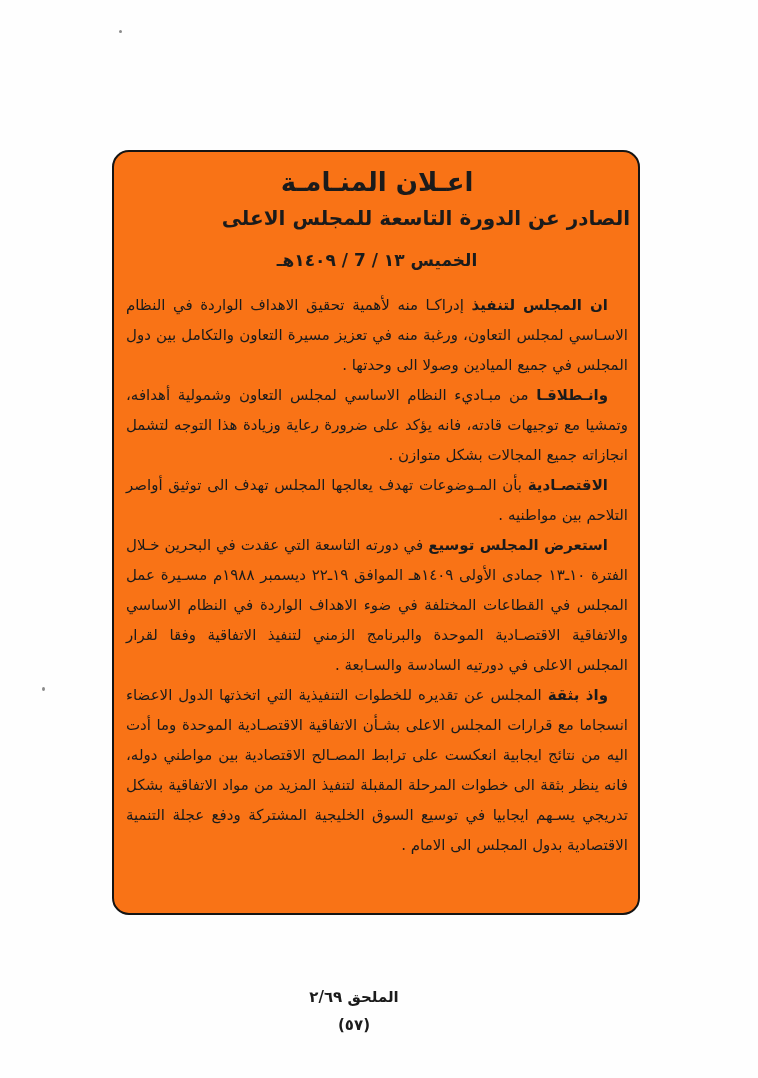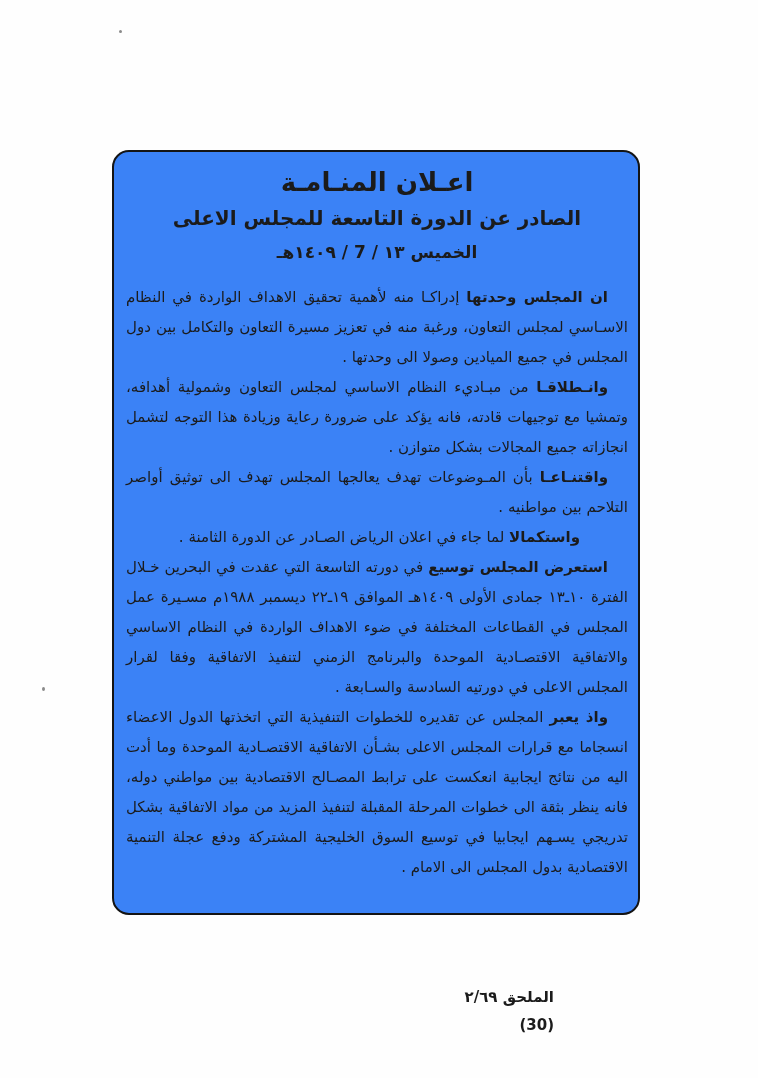--- a/index.html
+++ b/index.html
@@ -22,33 +22,33 @@
   }
   .speck-1 { left: 119px; top: 30px; }
   .speck-2 { left: 42px; top: 687px; width: 3px; height: 4px; }
   .frame {
     position: absolute;
     left: 112px; top: 150px;
     width: 528px; min-height: 765px;
     border: 2px solid #141414;
     border-radius: 17px;
     padding: 12px 8px 14px 10px;
-    background: #3b82f6;
+    background: #f97316;
   }
   .title {
     margin: 2px 0 0;
     text-align: center;
     font-size: 26px;
     font-weight: bold;
     line-height: 32px;
     letter-spacing: 0;
   }
   .subtitle {
-    margin: 6px 0 8px;
-    text-align: center;
+    margin: 6px 0 16px;
+    text-align: right;
     font-size: 20px;
     font-weight: bold;
     line-height: 28px;
   }
   .date-line {
     margin: 7px 0 0;
     text-align: center;
     font-size: 17px;
     font-weight: bold;
     line-height: 25px;
@@ -63,21 +63,21 @@
   .para {
     margin: 0;
     text-indent: 20px;
   }
   .para.indent-lg { text-indent: 48px; }
   .lead { font-weight: bold; }
   .footer {
     position: absolute;
     left: 154px; top: 988px;
     width: 400px;
-    text-align: right;
+    text-align: center;
     direction: rtl;
   }
   .appendix {
     font-size: 15px;
     font-weight: bold;
     line-height: 18px;
   }
   .pagenum {
     margin-top: 10px;
     font-size: 15px;
@@ -98,50 +98,46 @@
     <h1 class="title">اعـلان المنـامـة</h1>
 
     <h2 class="subtitle">الصادر عن الدورة التاسعة للمجلس الاعلى</h2>
 
     <div class="date-line">الخميس ١٣ / 7 / ١٤٠٩هـ</div>
 
 
     <div class="doc-body">
 
       <p class="para">
-        <span class="lead">ان المجلس وحدتها</span>
+        <span class="lead">ان المجلس لتنفيذ</span>
         <span>إدراكـا منه لأهمية تحقيق الاهداف الواردة في النظام الاسـاسي لمجلس التعاون، ورغبة منه في تعزيز مسيرة التعاون والتكامل بين دول المجلس في جميع الميادين وصولا الى وحدتها .</span>
       </p>
 
       <p class="para">
         <span class="lead">وانـطلاقـا</span>
         <span>من مبـاديء النظام الاساسي لمجلس التعاون وشمولية أهدافه، وتمشيا مع توجيهات قادته، فانه يؤكد على ضرورة رعاية وزيادة هذا التوجه لتشمل انجازاته جميع المجالات بشكل متوازن .</span>
       </p>
 
       <p class="para">
-        <span class="lead">واقتنـاعـا</span>
+        <span class="lead">الاقتصـادية</span>
         <span>بأن المـوضوعات تهدف يعالجها المجلس تهدف الى توثيق أواصر التلاحم بين مواطنيه .</span>
       </p>
 
-      <p class="para indent-lg">
-        <span class="lead">واستكمالا</span>
-        <span>لما جاء في اعلان الرياض الصـادر عن الدورة الثامنة .</span>
-      </p>
 
       <p class="para">
         <span class="lead">استعرض المجلس توسيع</span>
         <span>في دورته التاسعة التي عقدت في البحرين خـلال الفترة ١٠ـ١٣ جمادى الأولى ١٤٠٩هـ الموافق ١٩ـ٢٢ ديسمبر ١٩٨٨م مسـيرة عمل المجلس في القطاعات المختلفة في ضوء الاهداف الواردة في النظام الاساسي والاتفاقية الاقتصـادية الموحدة والبرنامج الزمني لتنفيذ الاتفاقية وفقا لقرار المجلس الاعلى في دورتيه السادسة والسـابعة .</span>
       </p>
 
       <p class="para">
-        <span class="lead">واذ يعبر</span>
+        <span class="lead">واذ بثقة</span>
         <span>المجلس عن تقديره للخطوات التنفيذية التي اتخذتها الدول الاعضاء انسجاما مع قرارات المجلس الاعلى بشـأن الاتفاقية الاقتصـادية الموحدة وما أدت اليه من نتائج ايجابية انعكست على ترابط المصـالح الاقتصادية بين مواطني دوله، فانه ينظر بثقة الى خطوات المرحلة المقبلة لتنفيذ المزيد من مواد الاتفاقية بشكل تدريجي يسـهم ايجابيا في توسيع السوق الخليجية المشتركة ودفع عجلة التنمية الاقتصادية بدول المجلس الى الامام .</span>
       </p>
 
     </div>
   </div>
 
   <div class="footer">
     <div class="appendix">الملحق ٢/٦٩</div>
-    <div class="pagenum">(30)</div>
+    <div class="pagenum">(٥٧)</div>
   </div>
 
 </div>
 
 </body></html>

